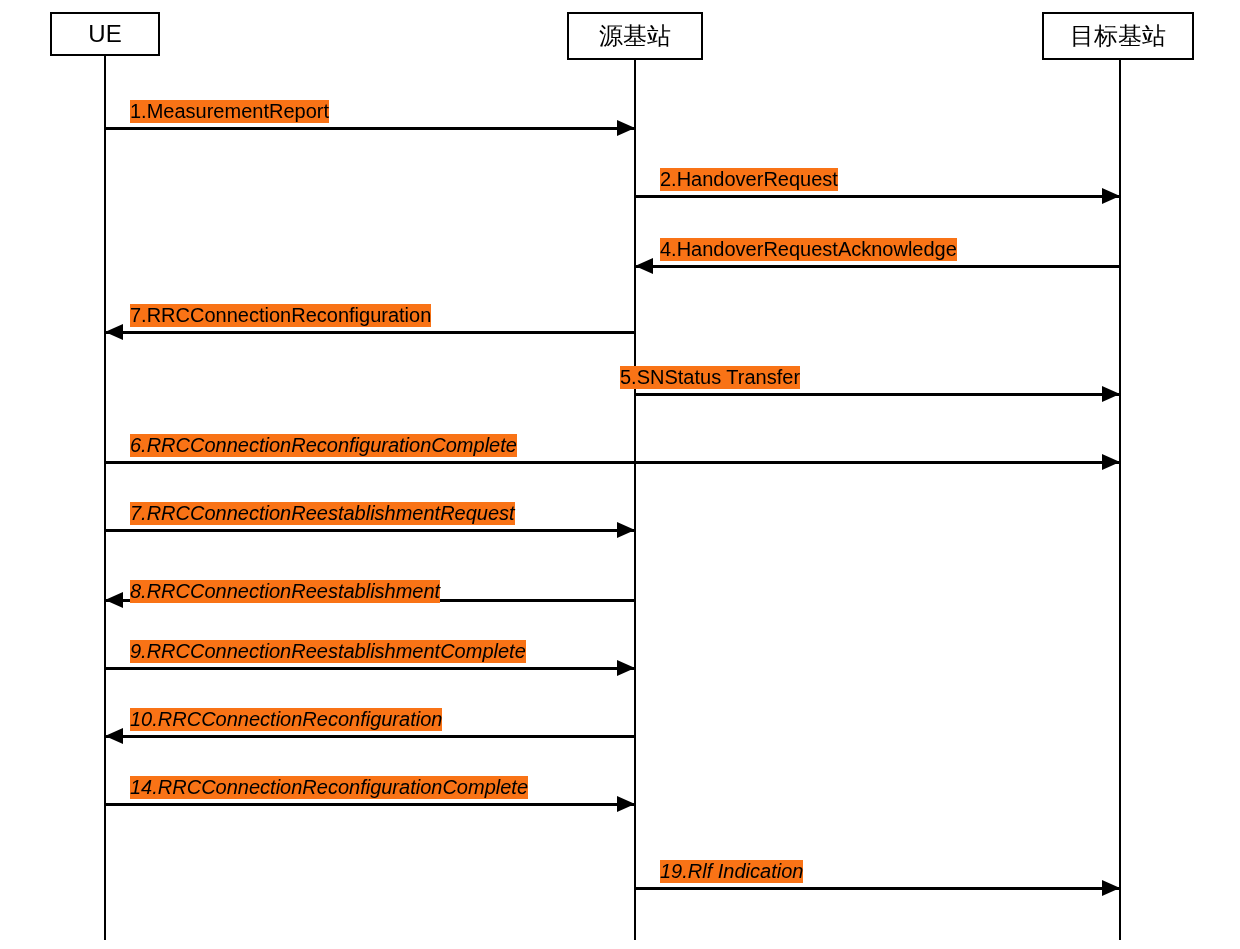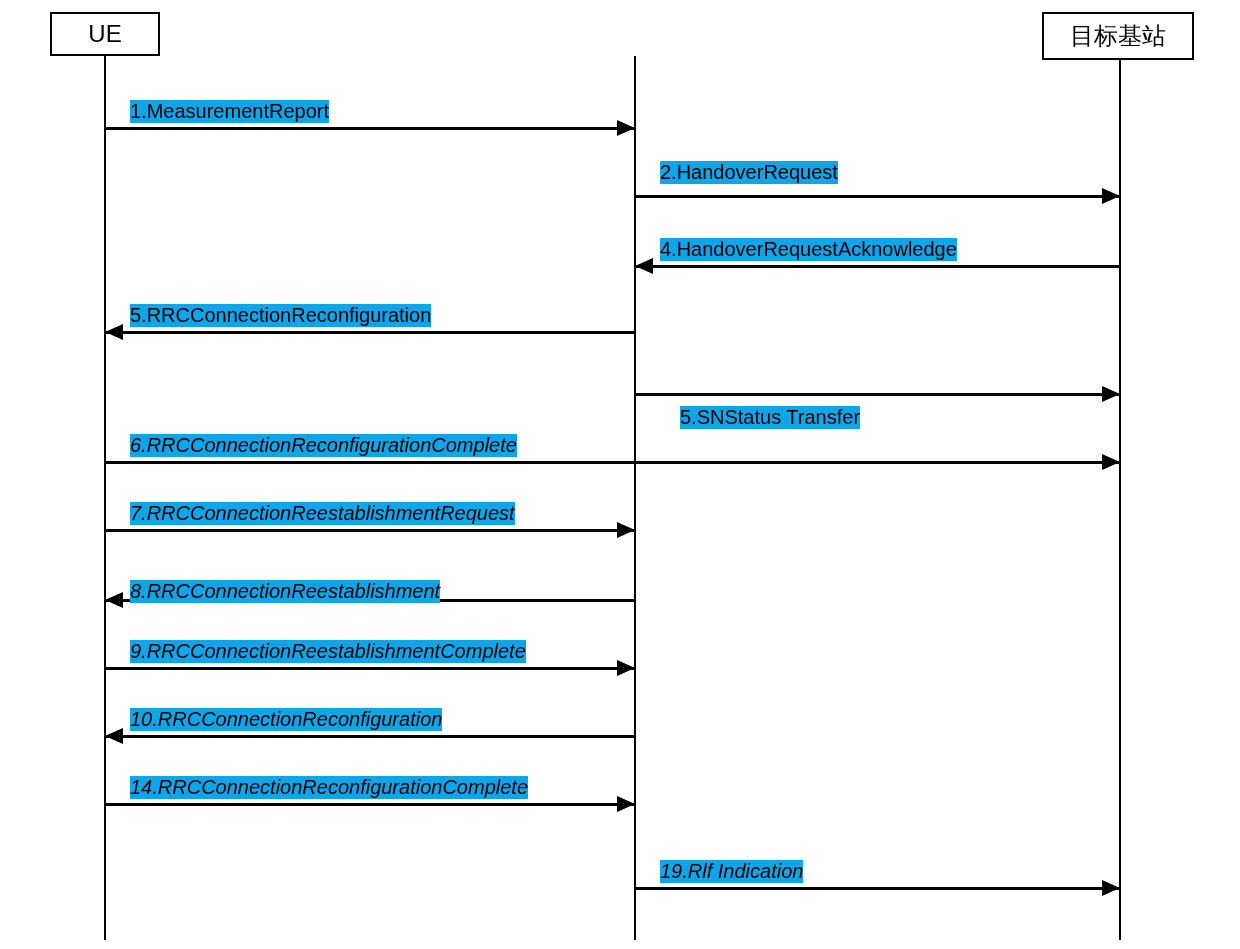--- a/index.html
+++ b/index.html
@@ -26,21 +26,21 @@
     }
     .lifeline {
       position: absolute;
       width: 2px;
       background: black;
       z-index: 1;
     }
     .message-label {
       position: absolute;
       font-size: 20px;
-      background: #0ea5e9;
+      background: #f97316;
       white-space: nowrap;
       z-index: 3;
     }
     .italic {
       font-style: italic;
     }
     .arrow-line {
       position: absolute;
       height: 3px;
       background: black;
@@ -66,44 +66,47 @@
     }
   </style>
 </head>
 <body>
 
 <div class="diagram">
 
   <div class="actor-box" style="left:50px; top:12px; width:110px;">
     <span>UE</span>
   </div>
+  <div class="actor-box" style="left:567px; top:12px; width:136px;">
+    <span>源基站</span>
+  </div>
   <div class="actor-box" style="left:1042px; top:12px; width:152px;">
     <span>目标基站</span>
   </div>
 
   <div class="lifeline" style="left:104px; top:56px; height:884px;"></div>
   <div class="lifeline" style="left:634px; top:56px; height:884px;"></div>
   <div class="lifeline" style="left:1119px; top:56px; height:884px;"></div>
 
   <div id="messages-container">
       <div class="arrow-line" style="left: 105px; top: 127px; width: 530px;"></div>
       <div class="arrow-head-right" style="left: 617px; top: 120px;"></div>
       <div class="message-label" style="left: 130px; top: 100px;">1.MeasurementReport</div>
       <div class="arrow-line" style="left: 635px; top: 195px; width: 485px;"></div>
       <div class="arrow-head-right" style="left: 1102px; top: 188px;"></div>
-      <div class="message-label" style="left: 660px; top: 161px;">2.HandoverRequest</div>
+      <div class="message-label" style="left: 660px; top: 168px;">2.HandoverRequest</div>
       <div class="arrow-line" style="left: 635px; top: 265px; width: 485px;"></div>
       <div class="arrow-head-left" style="left: 635px; top: 258px;"></div>
       <div class="message-label" style="left: 660px; top: 238px;">4.HandoverRequestAcknowledge</div>
       <div class="arrow-line" style="left: 105px; top: 331px; width: 530px;"></div>
       <div class="arrow-head-left" style="left: 105px; top: 324px;"></div>
-      <div class="message-label" style="left: 130px; top: 304px;">5.RRCConnectionReconfiguration</div>
+      <div class="message-label" style="left: 130px; top: 304px;">7.RRCConnectionReconfiguration</div>
       <div class="arrow-line" style="left: 635px; top: 393px; width: 485px;"></div>
       <div class="arrow-head-right" style="left: 1102px; top: 386px;"></div>
-      <div class="message-label" style="left: 680px; top: 366px; margin-top: 40px;">5.SNStatus Transfer</div>
+      <div class="message-label" style="left: 620px; top: 366px;">5.SNStatus Transfer</div>
       <div class="arrow-line" style="left: 105px; top: 461px; width: 1015px;"></div>
       <div class="arrow-head-right" style="left: 1102px; top: 454px;"></div>
       <div class="message-label italic" style="left: 130px; top: 434px;">6.RRCConnectionReconfigurationComplete</div>
       <div class="arrow-line" style="left: 105px; top: 529px; width: 530px;"></div>
       <div class="arrow-head-right" style="left: 617px; top: 522px;"></div>
       <div class="message-label italic" style="left: 130px; top: 502px;">7.RRCConnectionReestablishmentRequest</div>
       <div class="arrow-line" style="left: 105px; top: 599px; width: 530px;"></div>
       <div class="arrow-head-left" style="left: 105px; top: 592px;"></div>
       <div class="message-label italic" style="left: 130px; top: 572px; margin-top: 8px;">8.RRCConnectionReestablishment</div>
       <div class="arrow-line" style="left: 105px; top: 667px; width: 530px;"></div>

